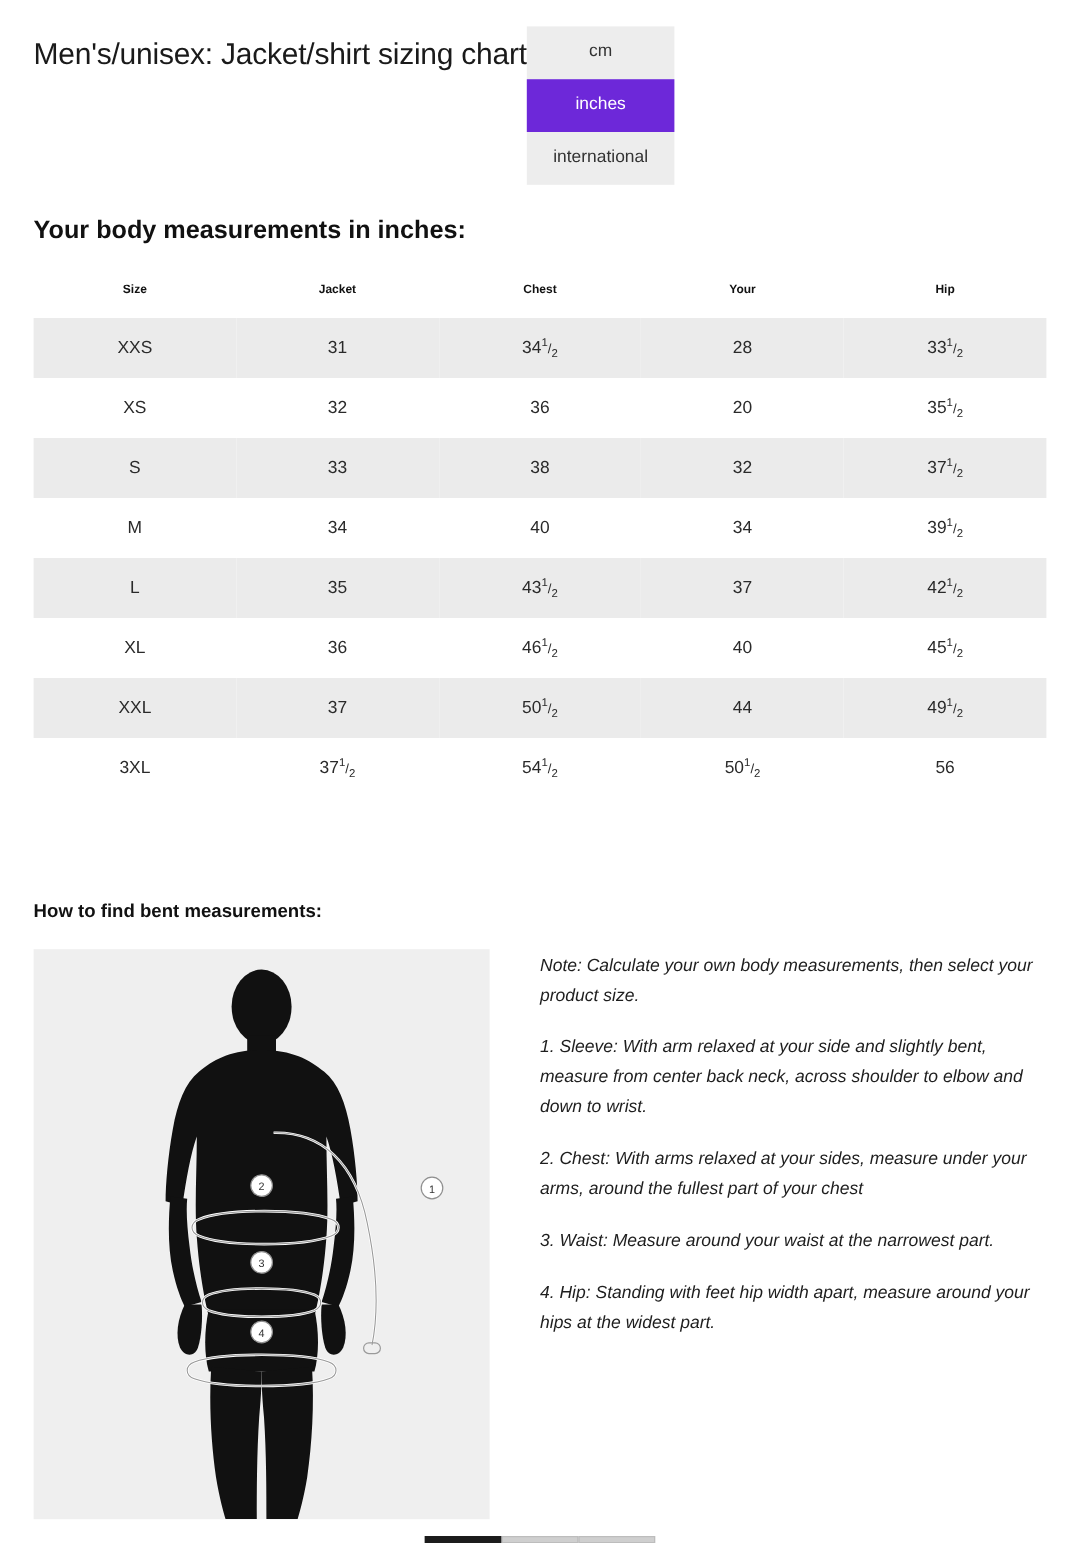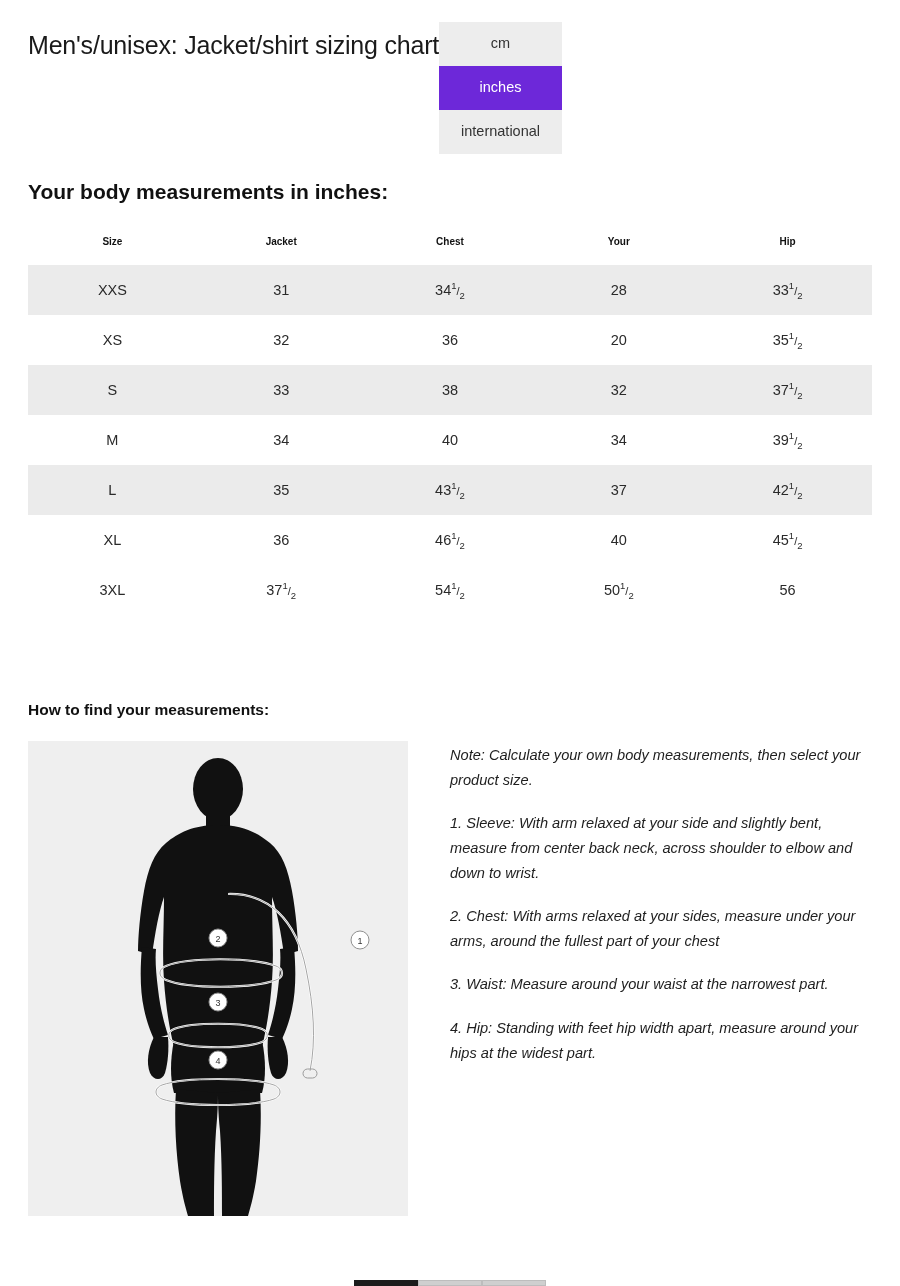--- a/index.html
+++ b/index.html
@@ -225,32 +225,39 @@
           <td>37</td>
           <td><span class="frac">42<sup>1</sup><span class="slash">/</span><sub>2</sub></span></td>
         </tr>
         <tr>
           <td>XL</td>
           <td>36</td>
           <td><span class="frac">46<sup>1</sup><span class="slash">/</span><sub>2</sub></span></td>
           <td>40</td>
           <td><span class="frac">45<sup>1</sup><span class="slash">/</span><sub>2</sub></span></td>
         </tr>
+        <tr class="shaded">
+          <td>XXL</td>
+          <td>37</td>
+          <td><span class="frac">50<sup>1</sup><span class="slash">/</span><sub>2</sub></span></td>
+          <td>44</td>
+          <td><span class="frac">49<sup>1</sup><span class="slash">/</span><sub>2</sub></span></td>
+        </tr>
         <tr>
           <td>3XL</td>
           <td><span class="frac">37<sup>1</sup><span class="slash">/</span><sub>2</sub></span></td>
           <td><span class="frac">54<sup>1</sup><span class="slash">/</span><sub>2</sub></span></td>
           <td><span class="frac">50<sup>1</sup><span class="slash">/</span><sub>2</sub></span></td>
           <td>56</td>
         </tr>
       </tbody>
   </table>
 </div>
 
-<div class="howto-heading">How to find your measurements:</div>
+<div class="howto-heading">How to find bent measurements:</div>
 
 <div class="howto">
   <div class="figure-box">
     <svg viewBox="0 0 380 475" width="380" height="475">
 
       <g fill="#111111">
 
         <ellipse cx="190" cy="48" rx="25" ry="31"></ellipse>
 
         <rect x="178" y="72" width="24" height="18"></rect>

